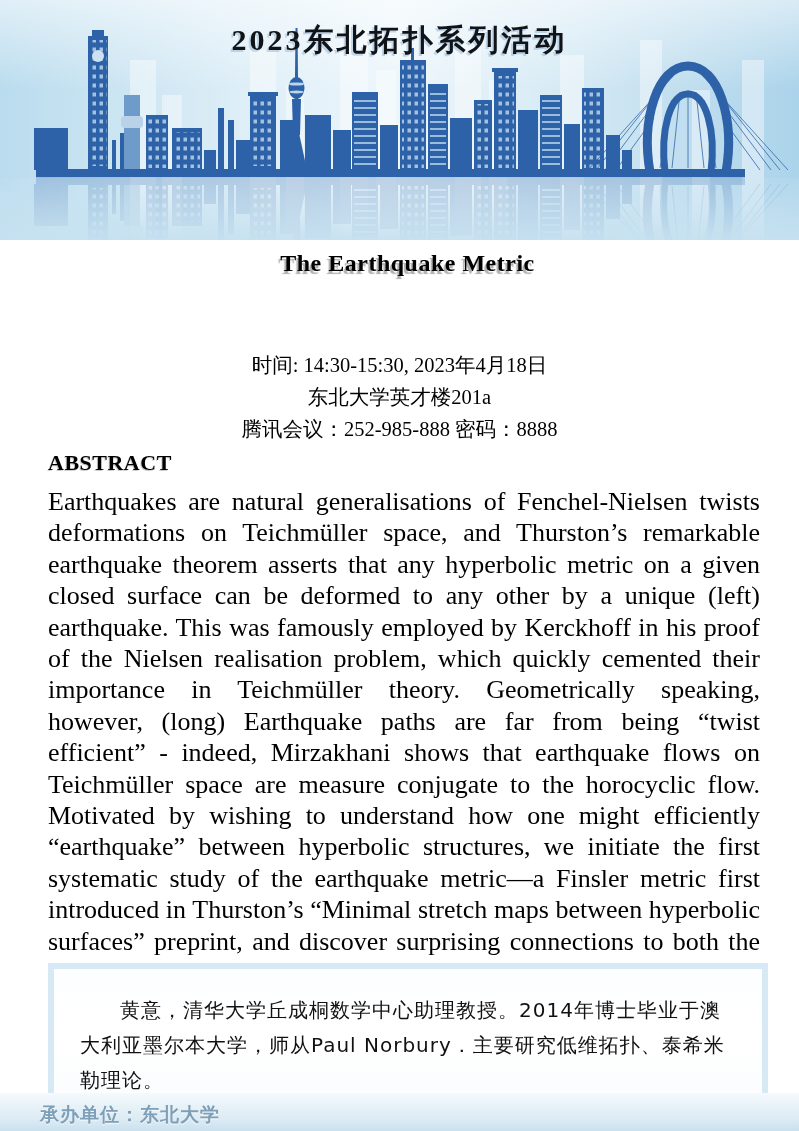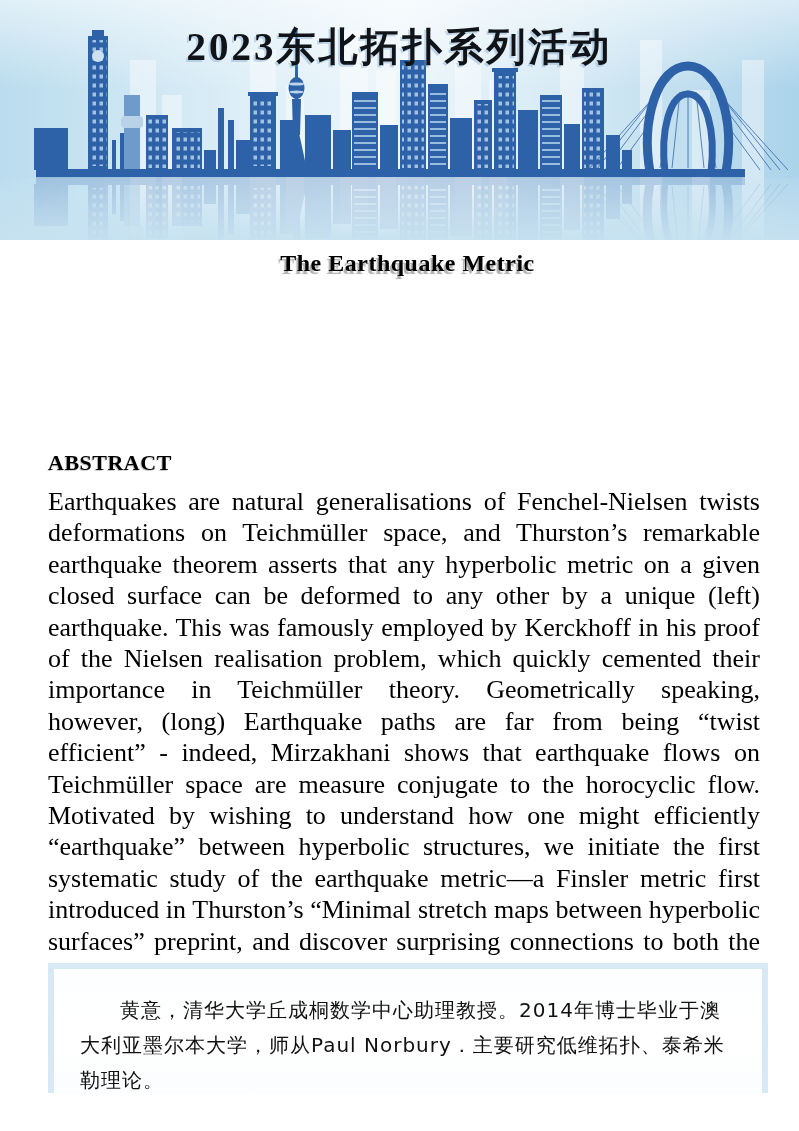--- a/index.html
+++ b/index.html
@@ -15,21 +15,21 @@
   
   .banner{
     position:absolute;top:0;left:0;width:799px;height:240px;
   }
   .banner svg{display:block;width:799px;height:240px;}
   .banner-title{
     position:absolute;top:20px;left:0;width:100%;
     text-align:center;
     font-family:"Liberation Serif","DejaVu Serif",serif;
     font-weight:700;
-    font-size:39px;
+    font-size:30px;
     letter-spacing:3px;
     color:#101418;
     text-shadow:-2px 2px 0 rgba(110,150,195,0.35);
     white-space:nowrap;
   }
   
   .talk-title{
     position:absolute;top:250px;left:0;width:100%;
     text-align:center;
     font-size:24px;font-weight:700;
@@ -236,22 +236,30 @@
 
       <use href="#sky" transform="translate(0,354) scale(1,-1)" opacity="0.28"></use>
       <rect x="0" y="178" width="799" height="62" fill="url(#fade)"></rect>
     </svg>
 
     <div class="banner-title">2023东北拓扑系列活动</div>
   </div>
 
   <div class="talk-title">The Earthquake Metric</div>
 
+  <div class="talk-info">
+    <div>时间: 14:30-15:30, 2023年4月18日</div>
+    <div>东北大学英才楼201a</div>
+    <div>腾讯会议：252-985-888 密码：8888</div>
+  </div>
 
   <div class="abstract-heading">ABSTRACT</div>
   <div class="abstract-body">Earthquakes are natural generalisations of Fenchel-Nielsen twists deformations on Teichmüller space, and Thurston’s remarkable earthquake theorem asserts that any hyperbolic metric on a given closed surface can be deformed to any other by a unique (left) earthquake. This was famously employed by Kerckhoff in his proof of the Nielsen realisation problem, which quickly cemented their importance in Teichmüller theory. Geometrically speaking, however, (long) Earthquake paths are far from being “twist efficient” - indeed, Mirzakhani shows that earthquake flows on Teichmüller space are measure conjugate to the horocyclic flow. Motivated by wishing to understand how one might efficiently “earthquake” between hyperbolic structures, we initiate the first systematic study of the earthquake metric—a Finsler metric first introduced in Thurston’s “Minimal stretch maps between hyperbolic surfaces” preprint, and discover surprising connections to both the Thurston metric and the Weil-Petersson metric. This is work in collaboration with K. Ohshika, H. Pan and A. Papadopoulos.</div>
 
   <div class="bio-box">
     <div class="bio-text">黄意，清华大学丘成桐数学中心助理教授。2014年博士毕业于澳大利亚墨尔本大学，师从Paul Norbury．主要研究低维拓扑、泰希米勒理论。</div>
   </div>
 
+  <div class="footer">
+    <div class="footer-text">承办单位：东北大学</div>
+  </div>
 
 </div>
 
 </body></html>

